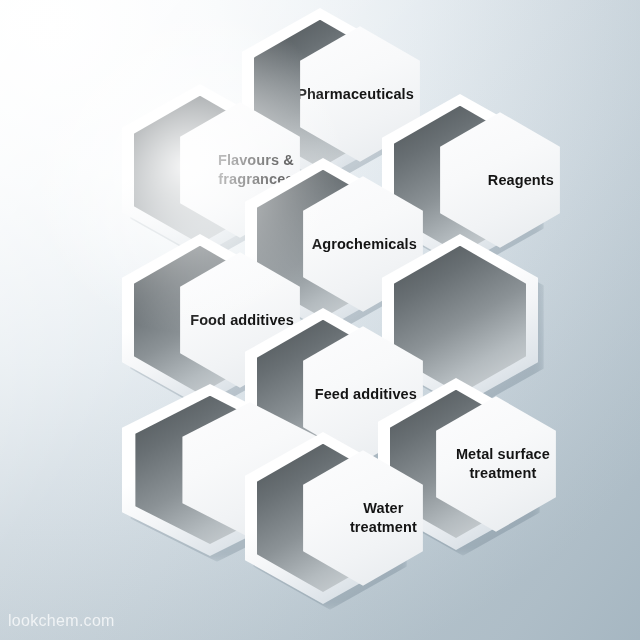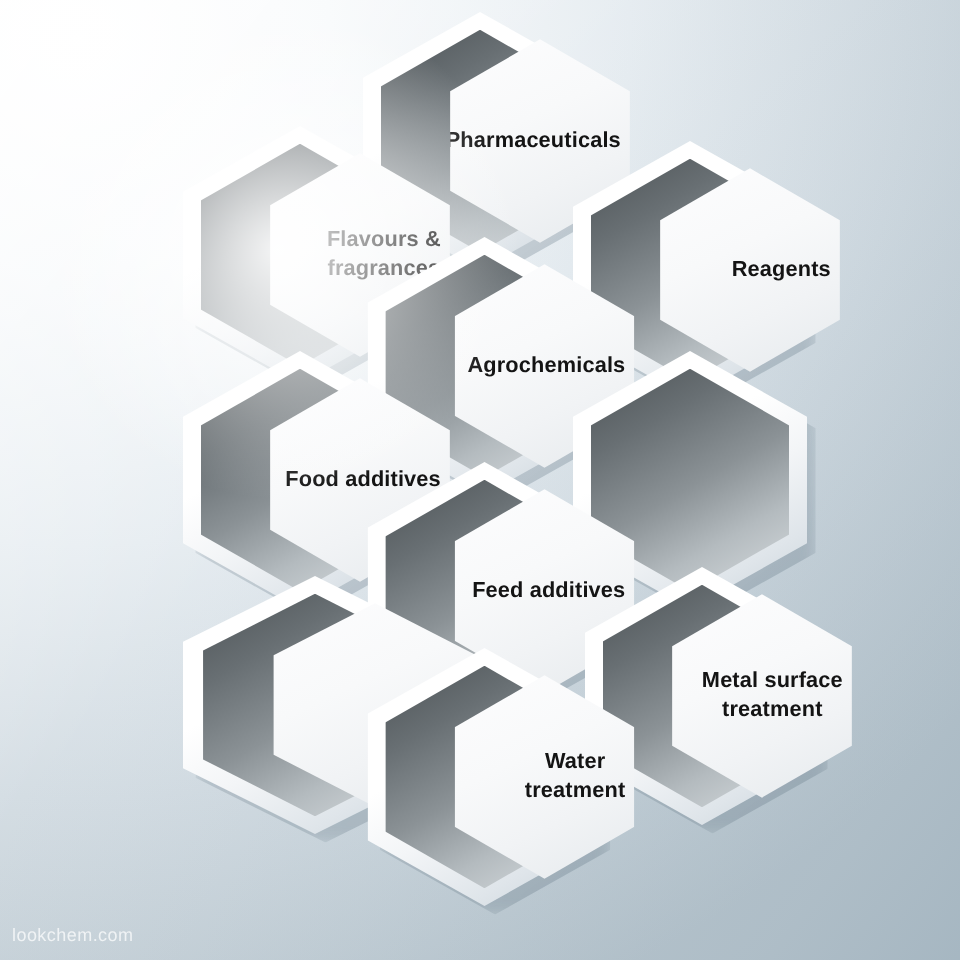--- a/index.html
+++ b/index.html
@@ -113,21 +113,21 @@
     padding: 0 6px;
     white-space: pre-line;
     user-select: none;
   }
 
   .watermark {
     position: absolute;
     left: 8px;
     bottom: 10px;
     font-family: "Liberation Sans", sans-serif;
-    font-size: 12px;
+    font-size: 16px;
     color: rgba(255,255,255,0.72);
     letter-spacing: 0.3px;
     user-select: none;
   }
 </style>
 </head>
 <body>
 
 <div id="stage">
   <div id="hex-layer">
@@ -186,21 +186,21 @@
         </div>
       </div>
       <div class="hex-wrap" style="left: 122px; top: 384px; padding-left: 20px;">
         <div class="hex-shadow"></div>
         <div class="hex-outer"></div>
         <div class="hex-ring"></div>
         <div class="hex-face">
           <div class="hex-label">Lab</div>
         </div>
       </div>
-      <div class="hex-wrap" style="left: 390px; top: 378px; text-decoration: underline;">
+      <div class="hex-wrap" style="left: 378px; top: 378px; text-decoration: underline;">
         <div class="hex-shadow"></div>
         <div class="hex-outer"></div>
         <div class="hex-ring"></div>
         <div class="hex-face">
           <div class="hex-label">Metal surface
 treatment</div>
         </div>
       </div>
       <div class="hex-wrap" style="left: 245px; top: 432px;">
         <div class="hex-shadow"></div>

